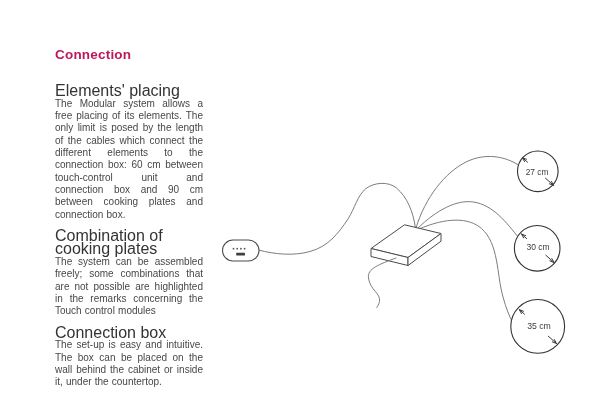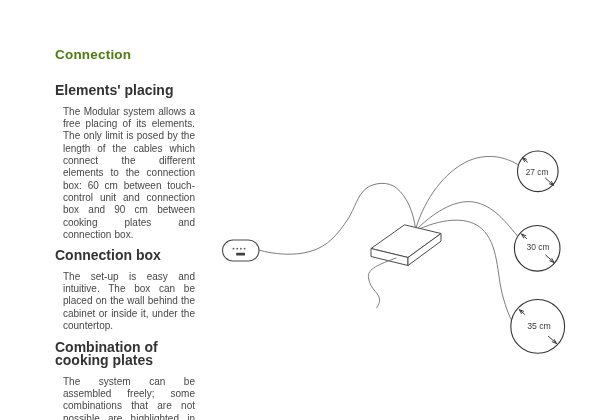--- a/index.html
+++ b/index.html
@@ -7,30 +7,30 @@
     width:600px;height:420px;position:relative;overflow:hidden;
     background:#ffffff;
     font-family:"Liberation Sans", sans-serif;
   }
   .text-col{
     position:absolute;left:55px;top:46px;width:148px;
   }
   .page-title{
     margin:0 0 12px 0;
     font-size:13.5px;font-weight:bold;line-height:18px;
-    color:#4d7c0f;letter-spacing:.2px;
+    color:#be185d;letter-spacing:.2px;
   }
   .page-title span{display:block;}
   .section h2{
     margin:8px 0 0 0;
-    font-size:14px;line-height:13.5px;font-weight:bold;color:#333333;
+    font-size:16px;line-height:13.5px;font-weight:normal;color:#333333;
   }
   .section:first-of-type h2{margin-top:20px;}
   .section p{
-    margin:8px;
+    margin:0;
     font-size:10px;line-height:12.35px;color:#474747;
     text-align:justify;text-align-last:left;
     word-spacing:.4px;
   }
   .diagram{
     position:absolute;left:0;top:0;width:600px;height:420px;
   }
   .dim-label{
     font-family:"Liberation Sans", sans-serif;
     fill:#3c3c3c;
@@ -43,27 +43,27 @@
   <h1 class="page-title">
     <span>Connection</span>
   </h1>
 
   <div class="section">
     <h2>Elements' placing</h2>
     <p>The Modular system allows a free placing of its elements. The only limit is posed by the length of the cables which connect the different elements to the connection box: 60 cm between touch-control unit and connection box and 90 cm between cooking plates and connection box.</p>
   </div>
 
   <div class="section">
-    <h2>Connection box</h2>
-    <p>The set-up is easy and intuitive. The box can be placed on the wall behind the cabinet or inside it, under the countertop.</p>
+    <h2>Combination of cooking plates</h2>
+    <p>The system can be assembled freely; some combinations that are not possible are highlighted in the remarks concerning the Touch control modules</p>
   </div>
 
   <div class="section">
-    <h2>Combination of cooking plates</h2>
-    <p>The system can be assembled freely; some combinations that are not possible are highlighted in the remarks concerning the Touch control modules</p>
+    <h2>Connection box</h2>
+    <p>The set-up is easy and intuitive. The box can be placed on the wall behind the cabinet or inside it, under the countertop.</p>
   </div>
 </div>
 
 <svg class="diagram" viewBox="0 0 600 420">
 
   <g stroke="#7d7d7d" stroke-width="1" fill="none" stroke-linecap="round">
     <path d="M 416,228 C 425,198 445,172 467,161.5 C 484,153.5 504,155 520,166"></path>
     <path d="M 417.5,228.5 C 437,209.5 457,199.5 473.5,202 C 493,205 506,222 519,238"></path>
     <path d="M 419,229 C 447,217 469,217.5 481.5,228.5 C 499,244 496.5,274 503,297 C 506,307.5 508.5,315 513,323"></path>
     <path d="M 258.5,250 C 275,254.5 294,256 310,251.5 C 328,246.5 338,234 348,219 C 355,208 357,196 366,188.5 C 374,182.5 388,181 396.5,188 C 407,197 413,211 415.5,228"></path>

